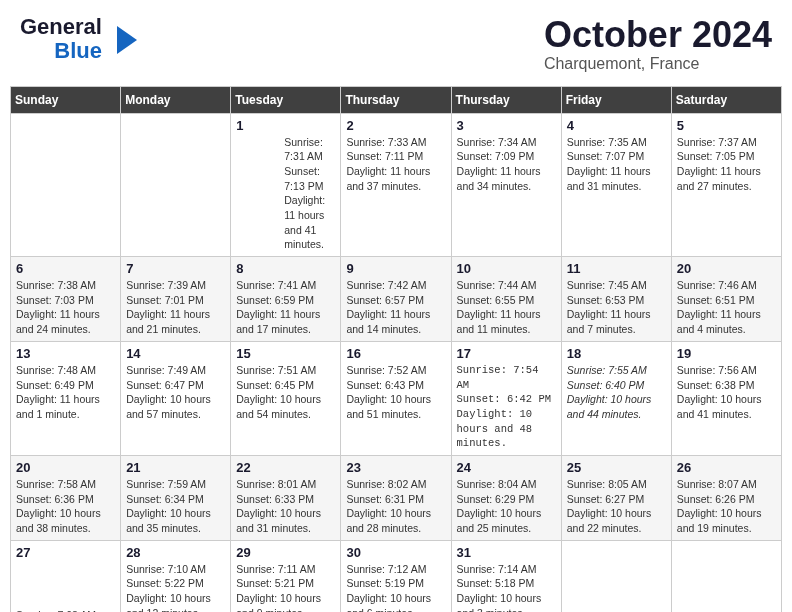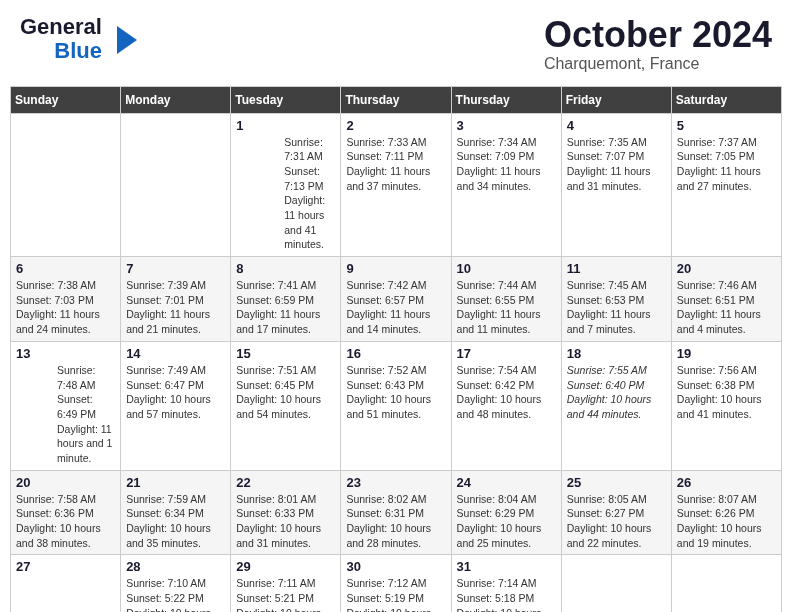--- a/index.html
+++ b/index.html
@@ -182,21 +182,21 @@
         <td>
           <div class="day-number">20</div>
           <div class="day-info" style="white-space: pre-line;">Sunrise: 7:46 AM
 Sunset: 6:51 PM
 Daylight: 11 hours and 4 minutes.</div>
         </td>
       </tr>
       <tr>
         <td>
           <div class="day-number">13</div>
-          <div class="day-info" style="white-space: pre-line; margin-left: 41px;">Sunrise: 7:48 AM
+          <div class="day-info" style="white-space: pre-line;">Sunrise: 7:48 AM
 Sunset: 6:49 PM
 Daylight: 11 hours and 1 minute.</div>
         </td>
         <td>
           <div class="day-number">14</div>
           <div class="day-info" style="white-space: pre-line;">Sunrise: 7:49 AM
 Sunset: 6:47 PM
 Daylight: 10 hours and 57 minutes.</div>
         </td>
         <td>
@@ -206,21 +206,21 @@
 Daylight: 10 hours and 54 minutes.</div>
         </td>
         <td>
           <div class="day-number">16</div>
           <div class="day-info" style="white-space: pre-line;">Sunrise: 7:52 AM
 Sunset: 6:43 PM
 Daylight: 10 hours and 51 minutes.</div>
         </td>
         <td>
           <div class="day-number">17</div>
-          <div class="day-info" style="white-space: pre-line;">Sunrise: 7:54 AM
+          <div class="day-info" style="white-space: pre-line; font-family: Liberation Mono, monospace;">Sunrise: 7:54 AM
 Sunset: 6:42 PM
 Daylight: 10 hours and 48 minutes.</div>
         </td>
         <td>
           <div class="day-number">18</div>
           <div class="day-info" style="white-space: pre-line; font-style: italic;">Sunrise: 7:55 AM
 Sunset: 6:40 PM
 Daylight: 10 hours and 44 minutes.</div>
         </td>
         <td>

